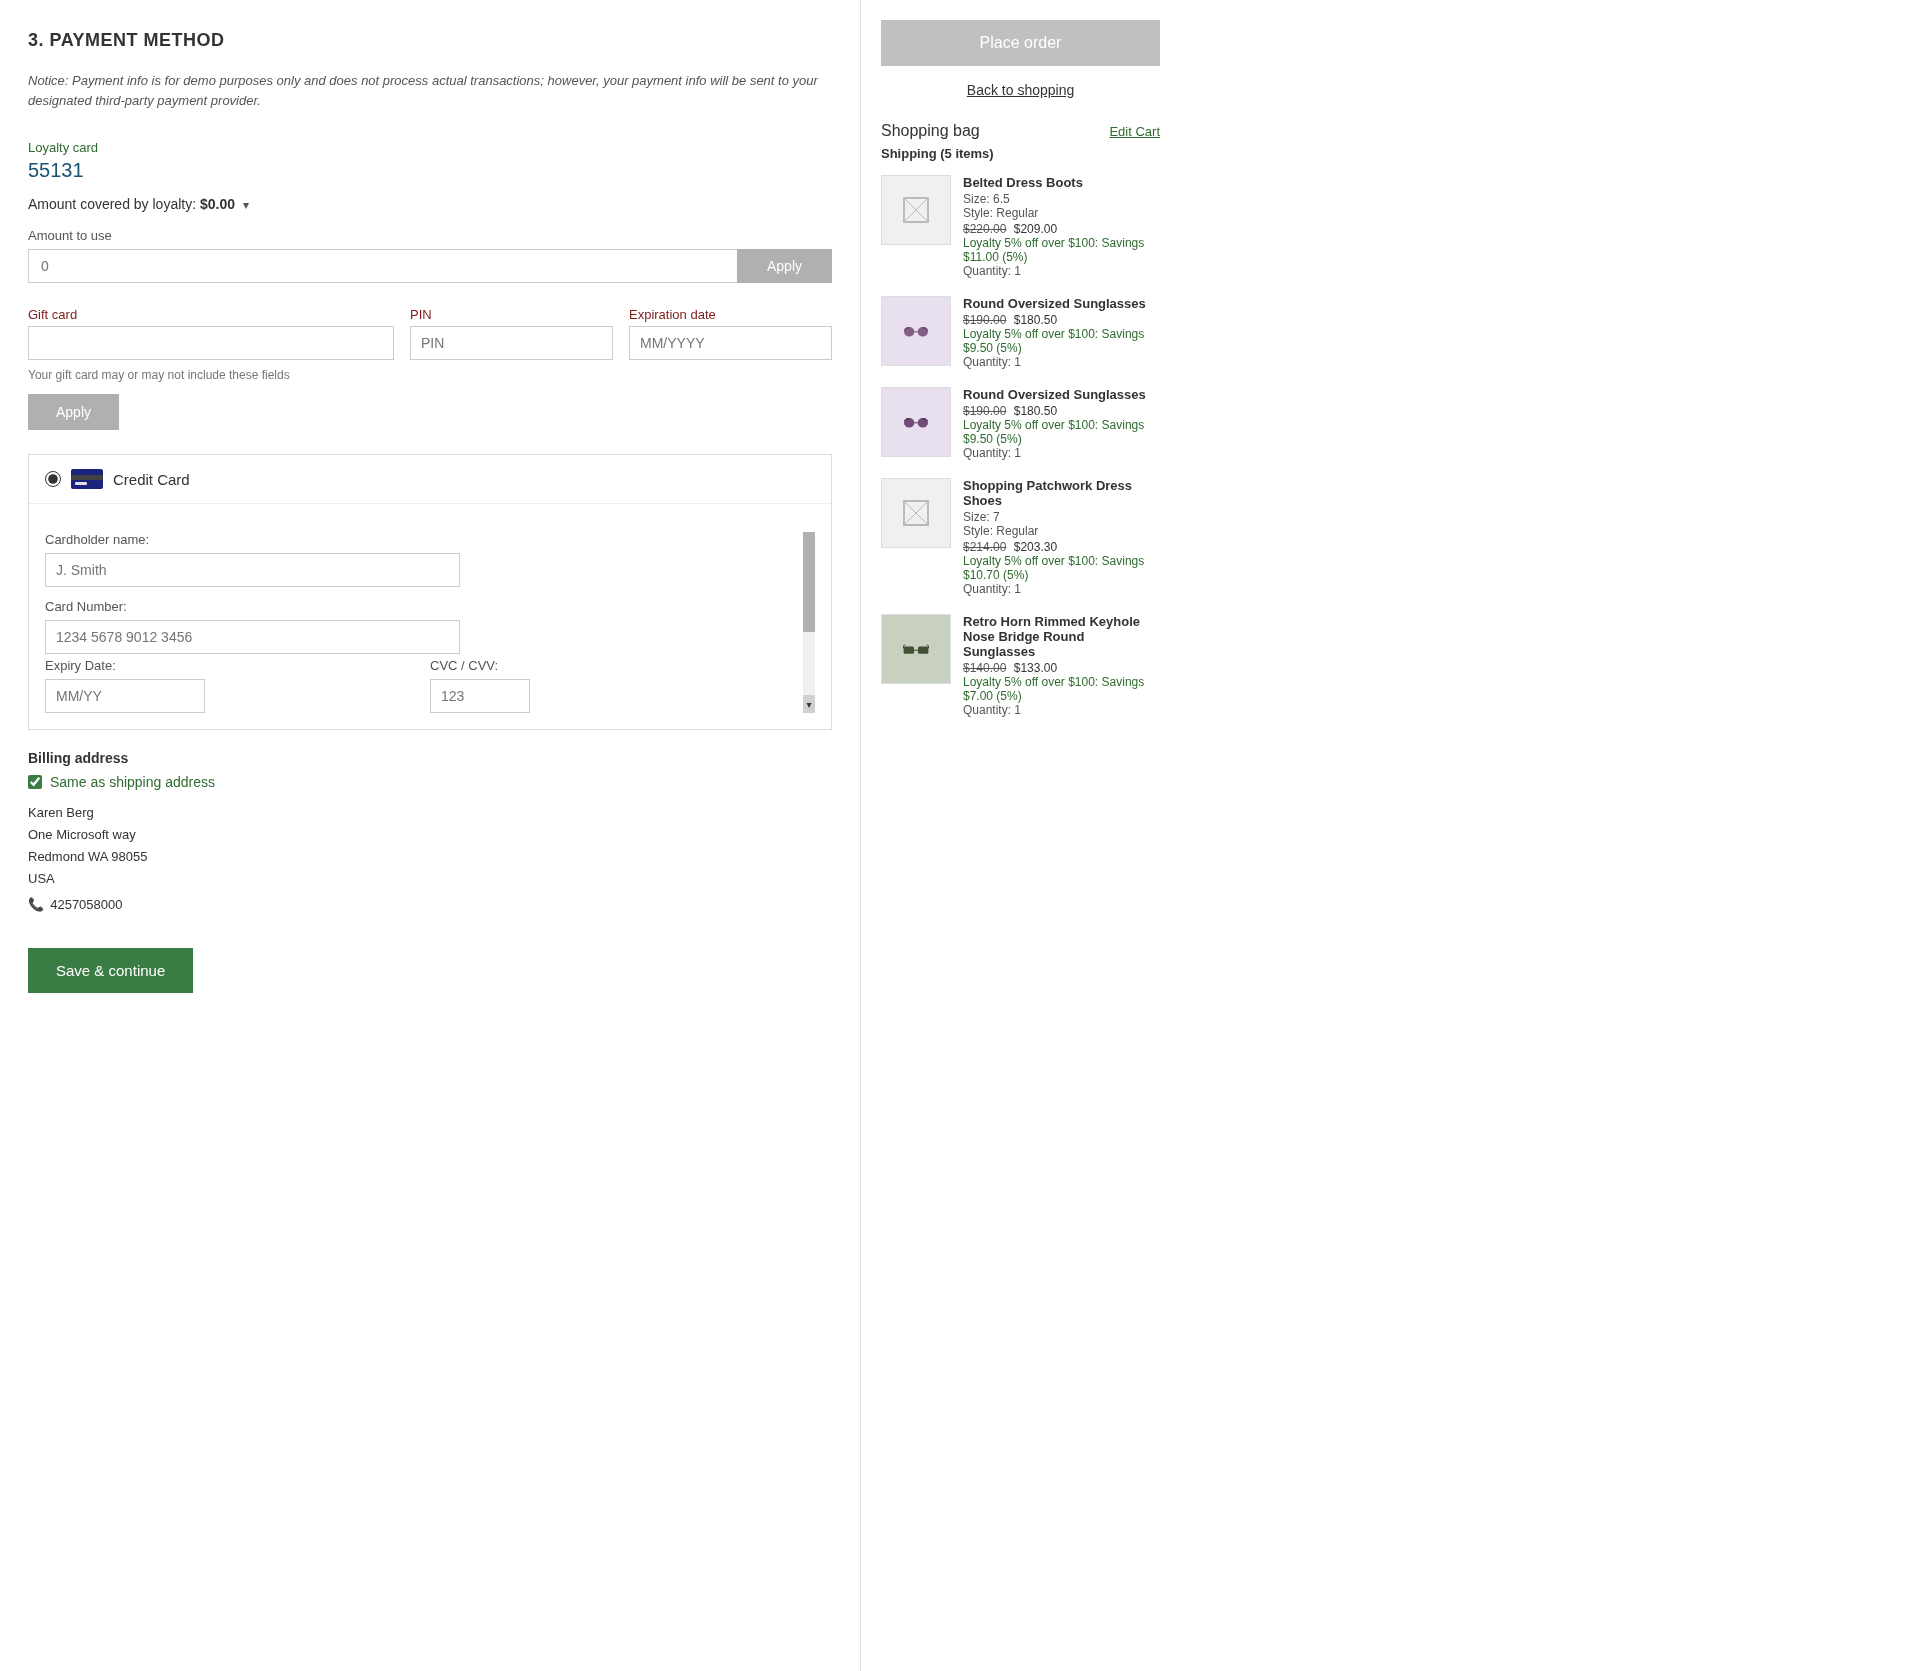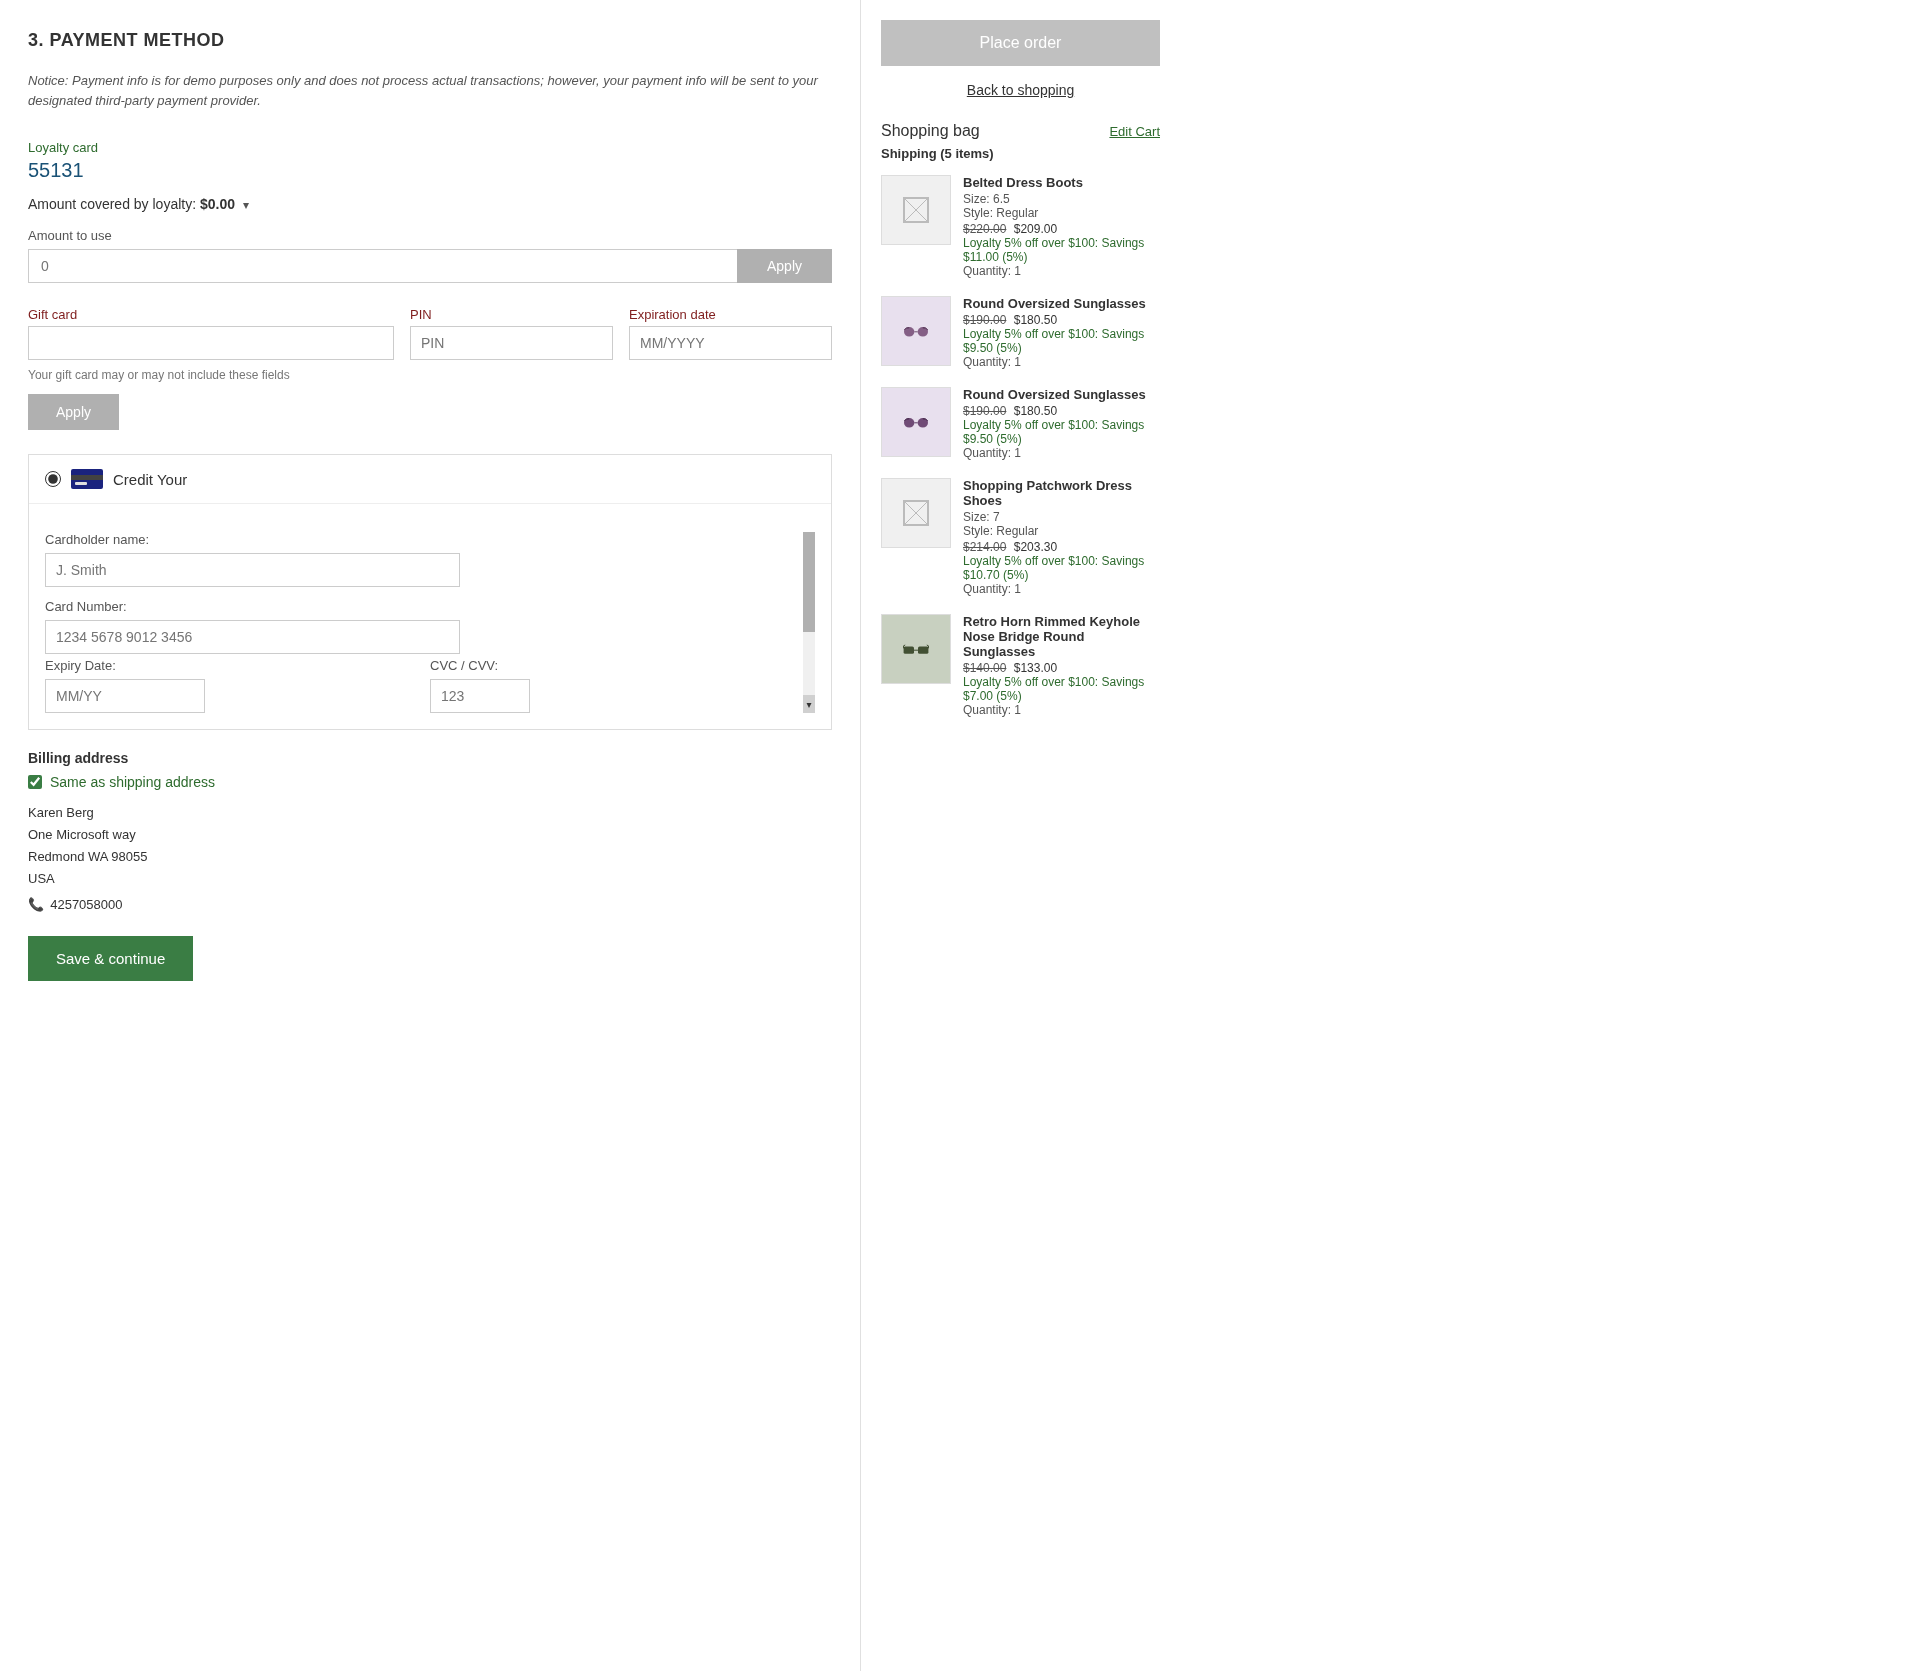--- a/index.html
+++ b/index.html
@@ -50,21 +50,21 @@
     .card-field { display: flex; flex-direction: column; flex: 1; }
 
     .billing-section { margin-top: 20px; }
     .billing-title { font-weight: bold; font-size: 14px; margin-bottom: 8px; }
     .checkbox-row { display: flex; align-items: center; gap: 8px; margin-bottom: 12px; }
     .checkbox-row input[type="checkbox"] { accent-color: #3a7d44; width: 14px; height: 14px; }
     .checkbox-label { color: #2e6b2e; font-size: 14px; }
     .billing-address { font-size: 13px; color: #333; line-height: 1.7; }
     .billing-address .phone-row { display: flex; align-items: center; gap: 6px; margin-top: 4px; }
 
-    .save-btn { background: #3a7d44; color: #fff; border: none; padding: 14px 28px; font-size: 15px; cursor: pointer; margin-top: 20px; }
+    .save-btn { background: #3a7d44; color: #fff; border: none; padding: 14px 28px; font-size: 15px; cursor: pointer; margin-top: 32px; }
 
     
     .place-order-btn { width: 100%; background: #c0c0c0; color: #fff; border: none; padding: 14px; font-size: 16px; cursor: pointer; margin-bottom: 16px; }
     .back-shopping { text-align: center; margin-bottom: 24px; }
     .back-shopping a { color: #333; font-size: 14px; text-decoration: underline; }
     .shopping-bag-header { display: flex; justify-content: space-between; align-items: baseline; margin-bottom: 6px; }
     .shopping-bag-title { font-size: 16px; font-weight: 400; }
     .edit-cart { color: #2e6b2e; font-size: 13px; text-decoration: underline; cursor: pointer; }
     .shipping-label { font-weight: bold; font-size: 13px; margin-bottom: 14px; }
 
@@ -135,21 +135,21 @@
     <div class="payment-section">
       <div class="payment-header">
         <input type="radio" class="radio-btn" name="payment" checked="" style="">
         <span class="credit-card-icon">
           <svg viewBox="0 0 32 20" xmlns="http://www.w3.org/2000/svg">
             <rect x="0" y="0" width="32" height="20" rx="2" fill="#1a237e"></rect>
             <rect x="0" y="6" width="32" height="5" fill="#424242"></rect>
             <rect x="4" y="13" width="12" height="3" rx="1" fill="#e0e0e0"></rect>
           </svg>
         </span>
-        <span class="payment-label">Credit Your</span>
+        <span class="payment-label">Credit Card</span>
       </div>
       <div class="payment-body">
         <div style="position:relative; padding-right: 16px;">
           
           <div style="position:absolute; right:0; top:0; bottom:0; width:12px; background:#f0f0f0;">
             <div style="position:absolute; top:0; right:0; width:12px; height:55%; background:#b0b0b0;"></div>
             <div style="position:absolute; bottom:0; right:0; width:12px; height:18px; background:#d0d0d0; display:flex; align-items:center; justify-content:center; font-size:10px;">▾</div>
           </div>
 
           <div class="field-label">Cardholder name:</div>

